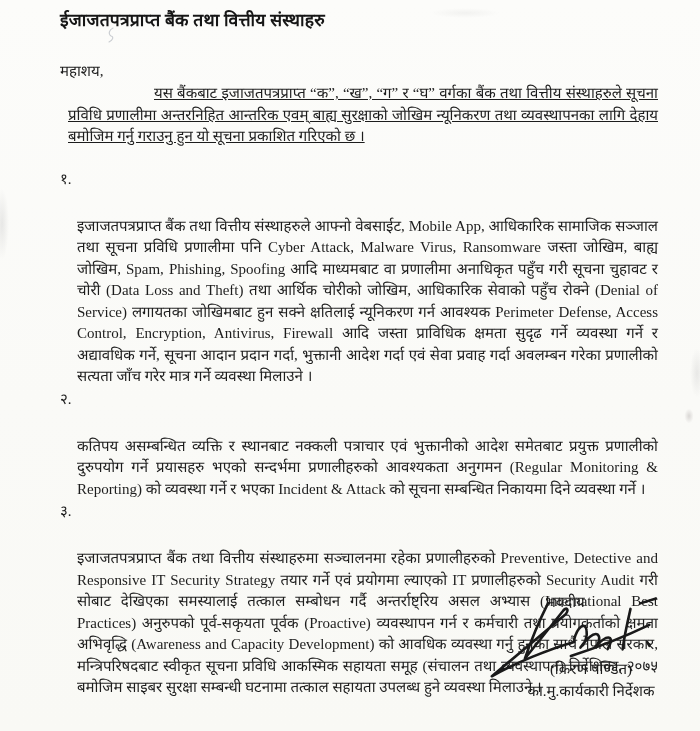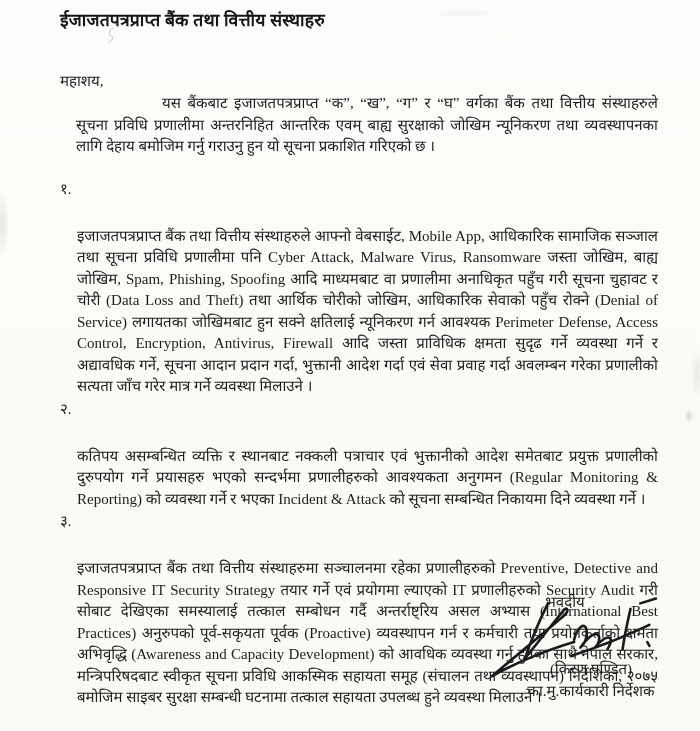--- a/index.html
+++ b/index.html
@@ -24,30 +24,31 @@
     padding: 8px 42px 0 60px;
   }
   .title {
     font-size: 17.5px;
     font-weight: 700;
     line-height: 24px;
     letter-spacing: 0.2px;
     color: #161616;
   }
   .salutation {
-    margin-top: 39px;
+    margin-top: 29px;
     font-size: 15px;
     line-height: 21px;
   }
   .opening {
-    margin: 1px 0 0 16px;
+    margin: 1px 0 0 8px;
     font-size: 15px;
     line-height: 21.5px;
     text-align: justify;
     text-indent: 86px;
+    text-decoration: underline;
   }
   .items {
     margin-top: 21px;
   }
   .item {
     display: flex;
     margin-bottom: 1px;
   }
   .num {
     flex: 0 0 17px;

